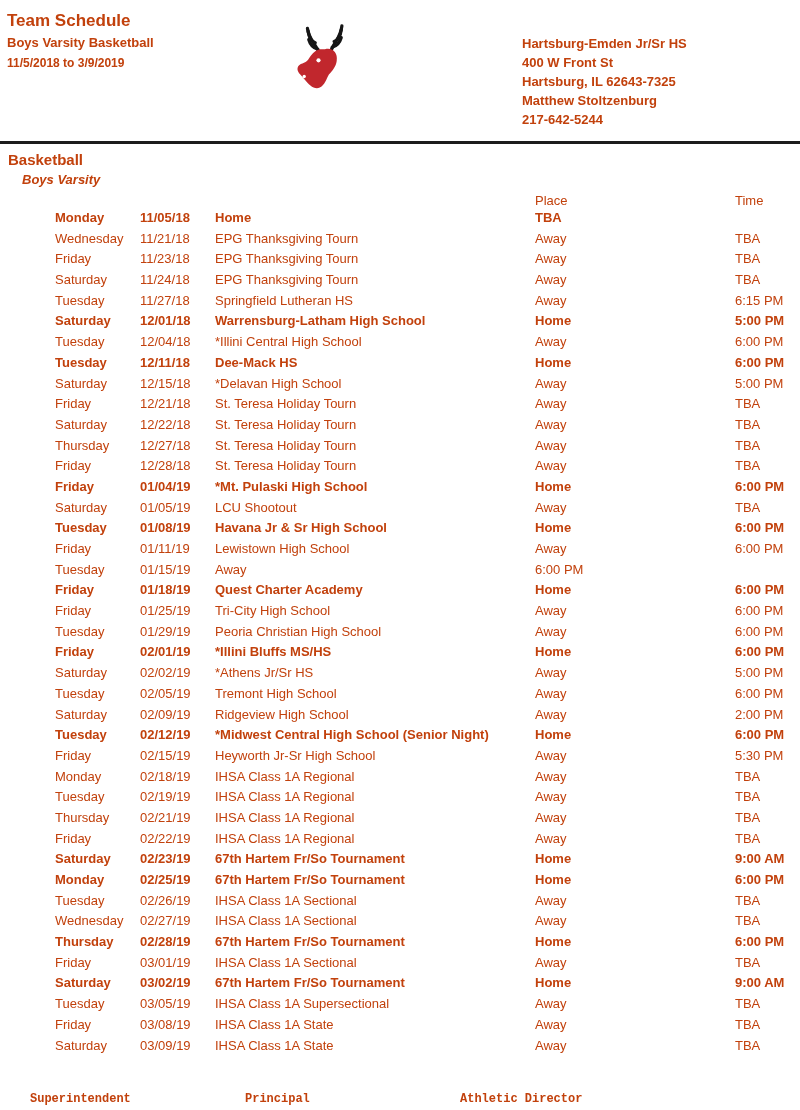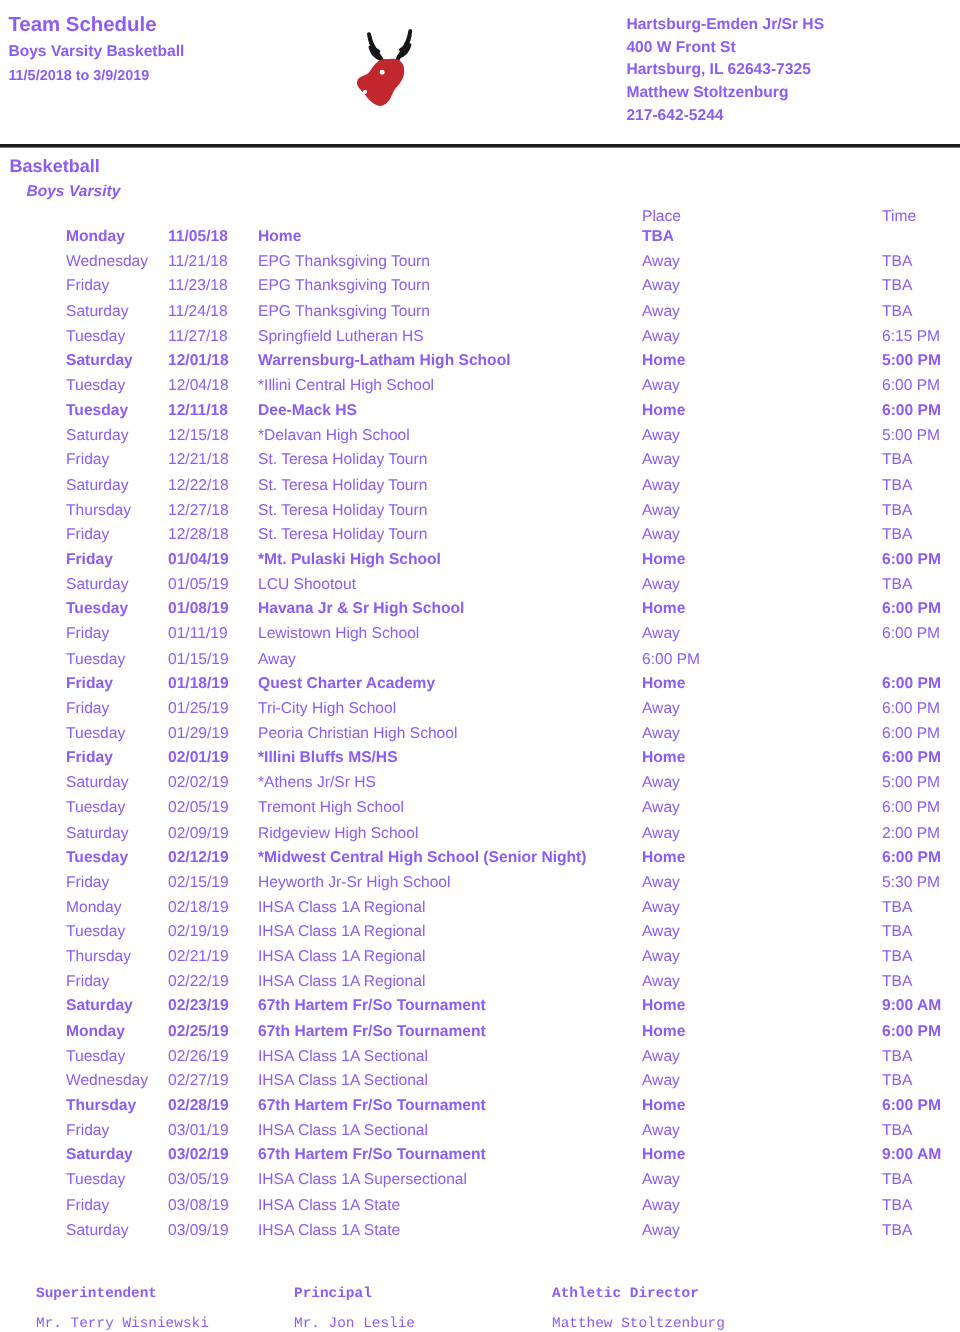--- a/index.html
+++ b/index.html
@@ -1,35 +1,35 @@
 <!DOCTYPE html>
 <html><head>
 <meta charset="utf-8">
 <style>
   html,body { margin:0; padding:0; background:#ffffff; }
   .page {
     position:relative;
     width:800px; height:1110px;
     background:#ffffff;
-    color:#8b5cf6;
+    color:#c2410c;
     font-family:"Liberation Sans", sans-serif;
     overflow:hidden;
     box-sizing:border-box;
   }
 
   
   .header { display:flex; align-items:flex-start; padding:10px 0 0 0; }
   .header-left { flex:0 0 260px; padding-left:7px; box-sizing:border-box; }
   .header-title { font-size:17px; font-weight:bold; line-height:22px; }
   .header-sub   { font-size:13px; font-weight:bold; line-height:18px; margin-top:2px; }
   .header-range { font-size:12px; font-weight:bold; line-height:16px; margin-top:3px; }
   .logo-wrap { flex:0 0 130px; display:flex; justify-content:center; }
   .logo-wrap svg { width:78px; height:98px; display:block; }
   .header-spacer { flex:1 1 auto; }
-  .header-right { flex:0 0 280px; padding-left:2px; box-sizing:border-box; }
+  .header-right { flex:0 0 280px; padding-left:2px; box-sizing:border-box;margin-top:24px; }
   .school-line { font-size:13px; font-weight:bold; line-height:19px; }
 
   .divider { height:3px; background:#1c1c1c; margin-top:12px; }
 
   
   .section { padding:7px 0 0 8px; }
   .sport-title { font-size:15px; font-weight:bold; line-height:18px; }
   .team-title  { font-size:13px; font-weight:bold; font-style:italic; line-height:17px; margin:2px 0 0 14px; }
 
   

